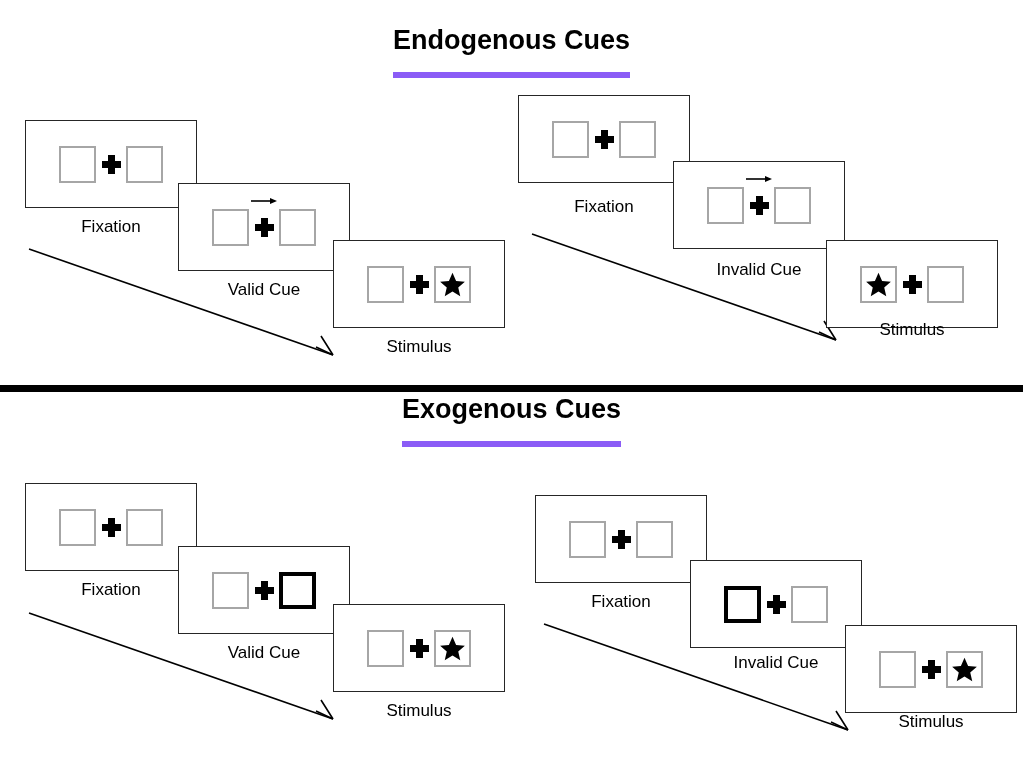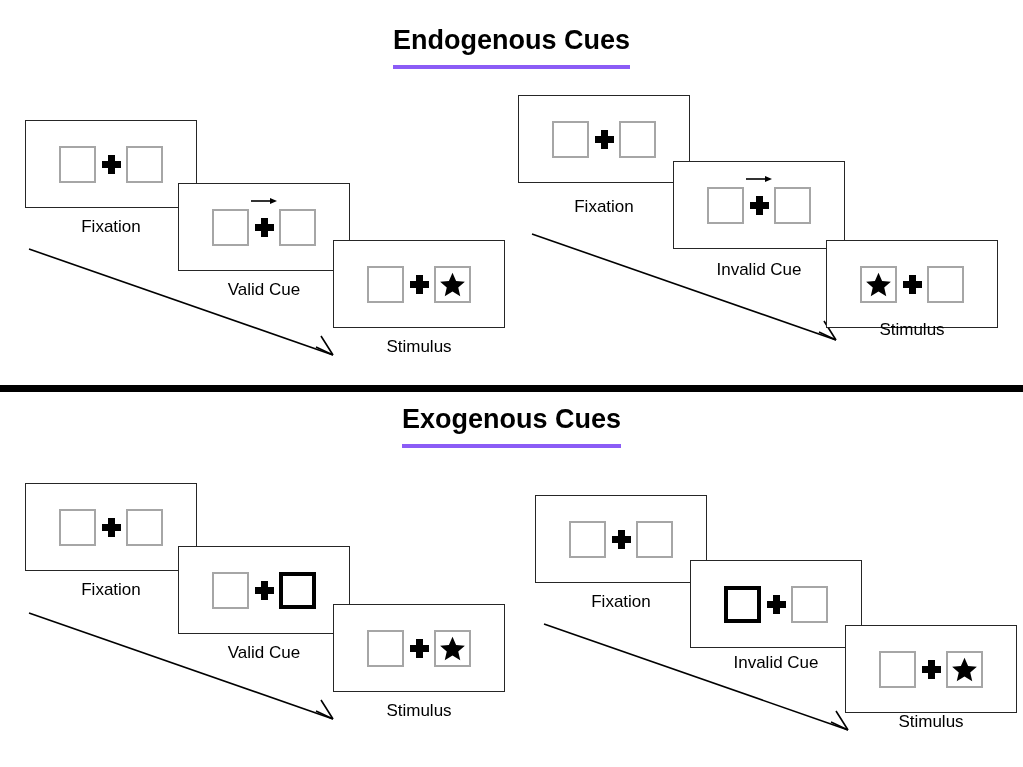--- a/index.html
+++ b/index.html
@@ -21,25 +21,25 @@
     position: absolute;
     left: 0;
     width: 1023px;
     text-align: center;
     font-size: 27px;
     font-weight: bold;
     letter-spacing: 0px;
   }
   .section-title span {
     display: inline-block;
-    border-bottom: 4px solid #8b5cf6;
-    padding-bottom: 9px;
+    border-bottom: 6px solid #8b5cf6;
+    padding-bottom: 16px;
   }
   #title-endogenous { top: 25px; }
-  #title-exogenous  { top: 404px; text-align: center; }
+  #title-exogenous  { top: 394px; text-align: center; }
 
   
   .divider {
     position: absolute;
     left: 0;
     top: 385px;
     width: 1023px;
     height: 7px;
     background: #000000;
   }

